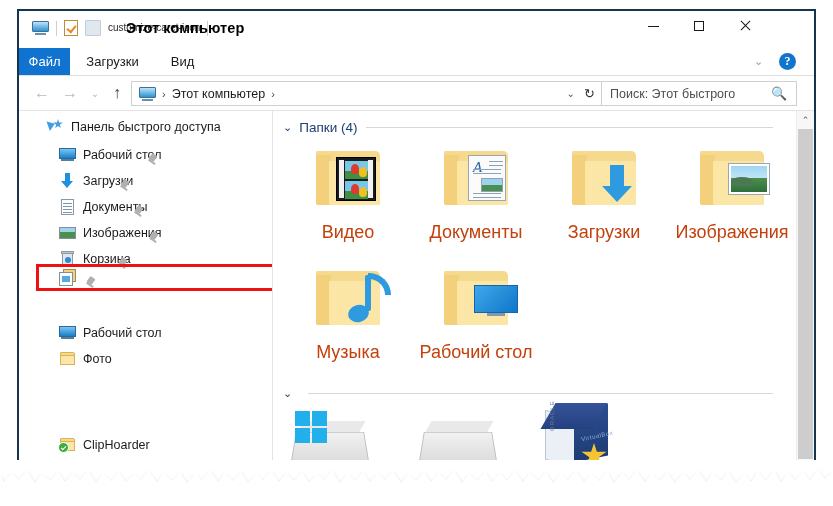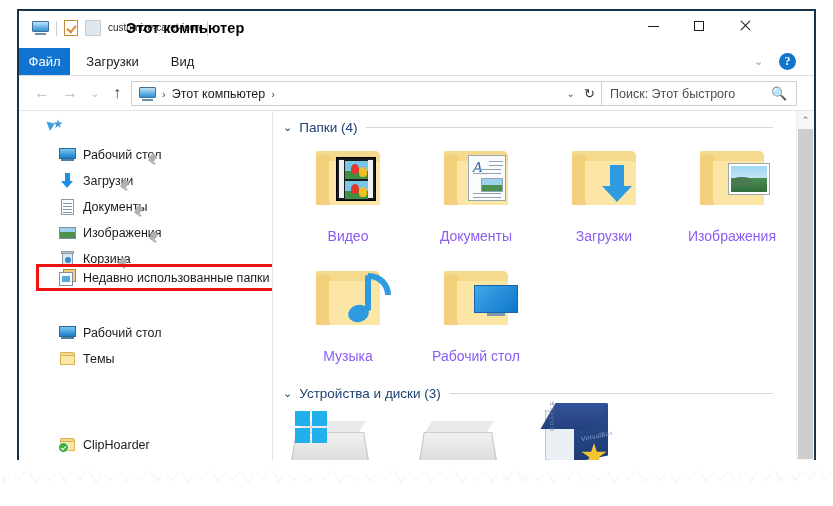--- a/index.html
+++ b/index.html
@@ -155,21 +155,21 @@
   #red-box{position:absolute;left:17px;top:153px;width:241px;height:27px;
      border:3px solid #ee1111;box-sizing:border-box;z-index:30;}
   
   #main{position:absolute;left:254px;top:0;right:0;bottom:0;overflow:hidden;}
   .group-hdr{position:absolute;left:0;width:520px;height:20px;display:flex;align-items:center;}
   .group-chev{font-size:11px;color:#1d3f72;margin-left:10px;margin-right:7px;}
   .group-title{font-size:13.5px;color:#1d3f72;white-space:nowrap;}
   .group-rule{flex:1;height:1px;background:#d7d7d7;margin-left:9px;margin-right:20px;}
   .tile{position:absolute;width:130px;text-align:center;}
   .tile-ico{position:relative;width:80px;height:68px;margin:0 auto;}
-  .tile-label{font-size:14px;color:#8b5cf6;margin-top:17px;}
+  .tile-label{font-size:18px;color:#c2410c;margin-top:11px;}
   
   .bigfolder{position:absolute;left:8px;top:8px;width:64px;height:54px;}
   .bf-back{position:absolute;left:0;top:0;width:64px;height:54px;background:#f5d98c;border-radius:2px 5px 2px 2px;}
   .bf-tab{position:absolute;left:0;top:0;width:26px;height:6px;background:#f5d98c;border-radius:2px 2px 0 0;}
   .bf-left{position:absolute;left:0;top:4px;width:15px;height:50px;background:#f3d07c;border-radius:2px 0 0 2px;}
   .bf-front{position:absolute;left:13px;top:10px;width:51px;height:44px;background:#fbe6a6;border-radius:0 3px 2px 2px;}
   
   .ov{position:absolute;}
   .film{left:28px;top:14px;width:40px;height:44px;background:#1b1b1b;border:1px solid #000;box-sizing:border-box;}
   .film .strip{position:absolute;top:2px;bottom:2px;width:5px;background:#f2f2f2;}
@@ -300,20 +300,21 @@
   </div>
   <div id="addr-underline"></div>
 
   <div id="content">
     <div id="splitter"></div>
 
     <div id="sidebar">
 
       <div class="nav-row" style="top:4px;padding-left:28px;">
         <span class="nav-ico ico-star"></span>
+        <span class="nav-label">Панель быстрого доступа</span>
 
       </div>
 
       <div class="nav-row" style="top:32px;padding-left:40px;">
         <span class="nav-ico ico-monitor">
             <span class="scr2"></span>
             <span class="base2"></span>
           </span>
         <span class="nav-label">Рабочий стол</span>
         <span class="nav-pin pin-glyph"></span>
@@ -359,39 +360,38 @@
         <span class="nav-label">Корзина</span>
         <span class="nav-pin pin-glyph"></span>
       </div>
 
       <div class="nav-row" style="top:155px;padding-left:40px;height:24px;">
         <span class="nav-ico ico-recent">
             <span class="b1"></span>
             <span class="b2"></span>
             <span class="b3"></span>
           </span>
-        <span class="nav-label">Недавно использованные папки</span>
         <span class="nav-pin pin-glyph" style="right:-2px;"></span>
       </div>
 
 
       <div class="nav-row" style="top:210px;padding-left:40px;">
         <span class="nav-ico ico-monitor">
             <span class="scr2"></span>
             <span class="base2"></span>
           </span>
         <span class="nav-label">Рабочий стол</span>
       </div>
 
       <div class="nav-row" style="top:236px;padding-left:40px;">
         <span class="nav-ico ico-folder">
             <span class="bk"></span>
             <span class="fr"></span>
           </span>
-        <span class="nav-label">Темы</span>
+        <span class="nav-label">Фото</span>
       </div>
 
 
 
       <div class="nav-row" style="top:322px;padding-left:40px;">
         <span class="nav-ico ico-folder">
             <span class="bk"></span>
             <span class="fr"></span>
             <span class="sync-badge"></span>
           </span>
@@ -531,21 +531,20 @@
           <div class="ov deskmon">
               <span class="sc"></span>
               <span class="st"></span>
             </div>
         </div>
         <div class="tile-label">Рабочий стол</div>
       </div>
 
       <div class="group-hdr" style="top:272px;">
         <span class="group-chev">⌄</span>
-        <span class="group-title">Устройства и диски (3)</span>
         <span class="group-rule"></span>
       </div>
 
       <div class="drive" style="left:20px;top:300px;width:100px;height:62px;">
         <span class="top"></span>
           <span class="body"></span>
         <span class="winlogo">
             <i></i>
             <i></i>
             <i></i>

